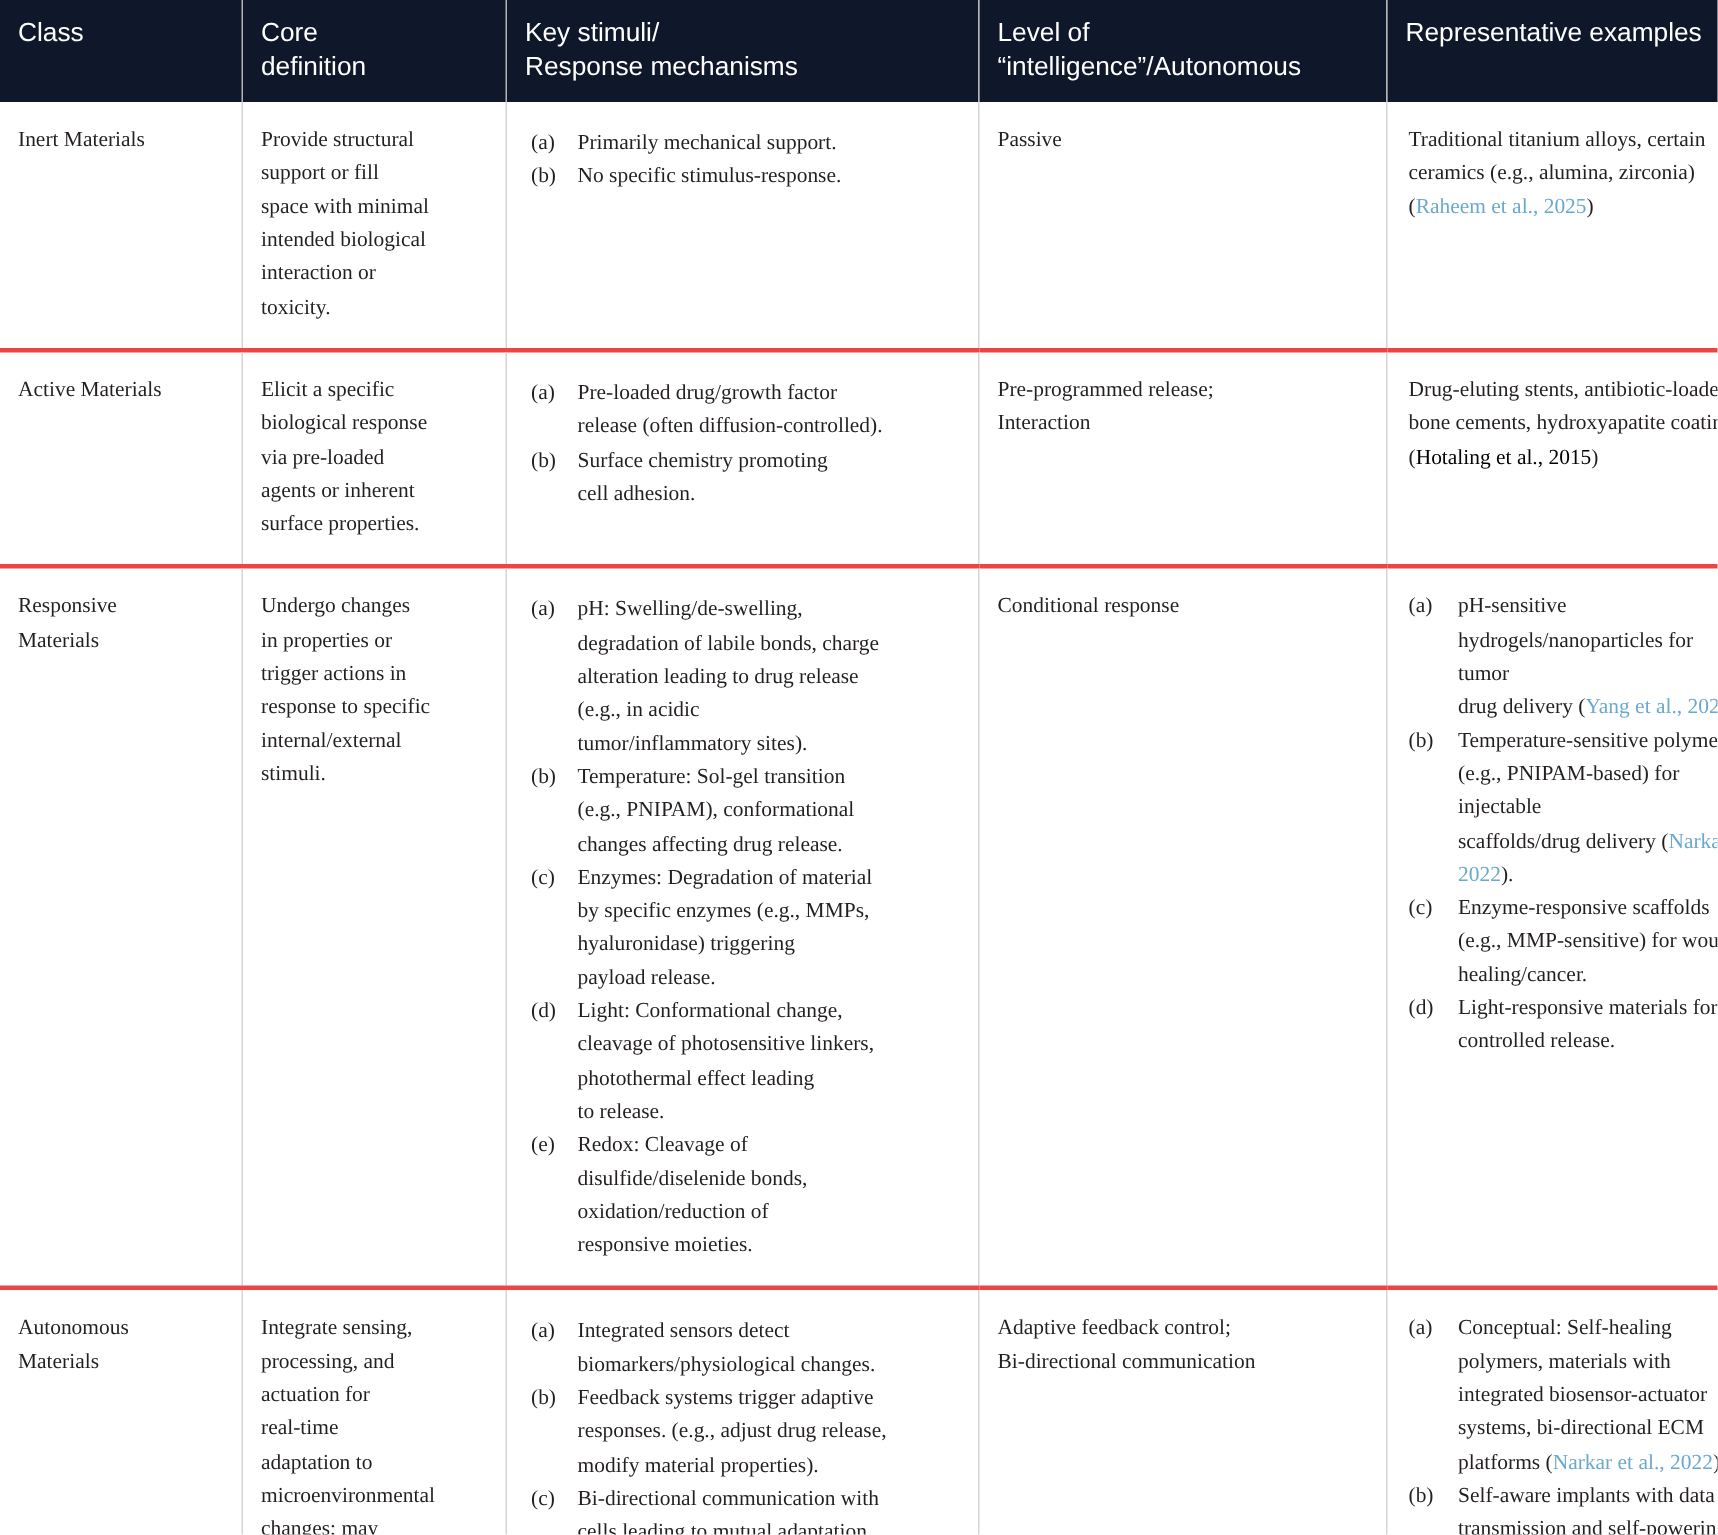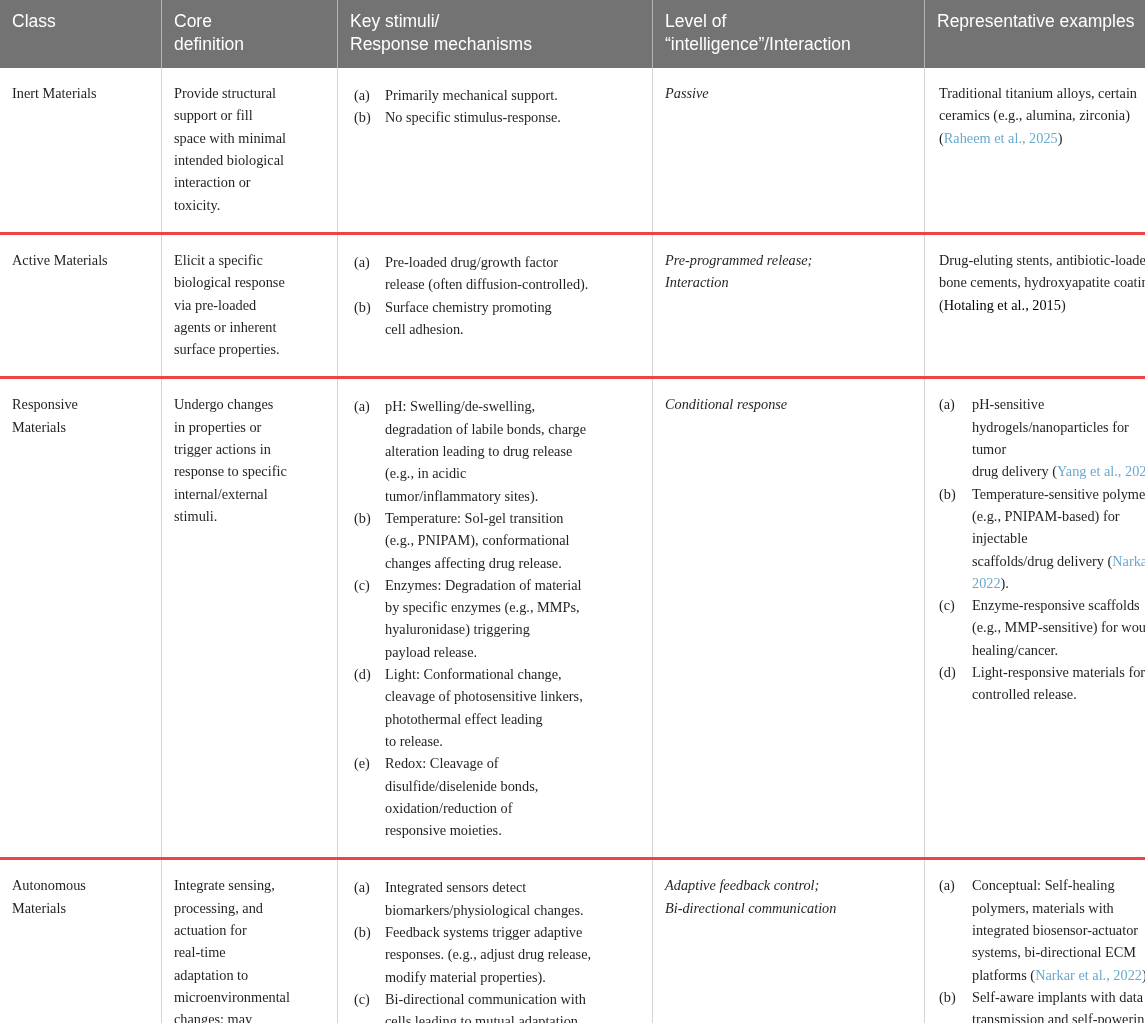--- a/index.html
+++ b/index.html
@@ -22,21 +22,21 @@
 
   table.matrix {
     border-collapse: collapse;
     table-layout: fixed;
     width: 1096px;
     margin: 0;
   }
 
   
   thead th {
-    background: #737373;
+    background: #0f172a;
     color: #ffffff;
     font-family: "Liberation Sans", "DejaVu Sans", sans-serif;
     font-weight: 400;
     font-size: 17.5px;
     line-height: 1.32;
     text-align: left;
     vertical-align: top;
     padding: 10px 12px 12px 12px;
     border-right: 1px solid #b5b5b5;
     height: 44px;
@@ -58,21 +58,21 @@
 
   .c-class      { width: 137px; }
   .c-def        { width: 151px; }
   .c-mech       { width: 290px; margin-top: 27px; }
   .c-level      { width: 247px; }
   .c-examples   { width: 271px; }
 
   td.cell-class    { font-size: 14.3px; }
   td.cell-def      { font-size: 14.3px; }
   td.cell-mech     { padding-left: 16px; padding-top: 16px; }
-  td.cell-level    { font-size: 14.3px; font-style: italic; }
+  td.cell-level    { font-size: 14.3px; }
   td.cell-examples { padding-left: 14px; }
 
   
   .ptext {
     margin: 0;
     white-space: pre-line;
   }
 
   
   ul.alist {
@@ -111,21 +111,21 @@
 <div class="table-wrap">
   <table class="matrix">
     <thead>
       <tr>
         <th class="c-class">Class</th>
         <th class="c-def">Core
 definition</th>
         <th class="c-mech">Key stimuli/
 Response mechanisms</th>
         <th class="c-level">Level of
-“intelligence”/Interaction</th>
+“intelligence”/Autonomous</th>
         <th class="c-examples last-head">Representative examples</th>
       </tr>
     </thead>
     <tbody id="tbody">
         <tr>
           <td class="c-class cell-class">
             <p class="ptext">Inert Materials</p>
           </td>
           <td class="c-def cell-def">
             <p class="ptext">Provide structural

